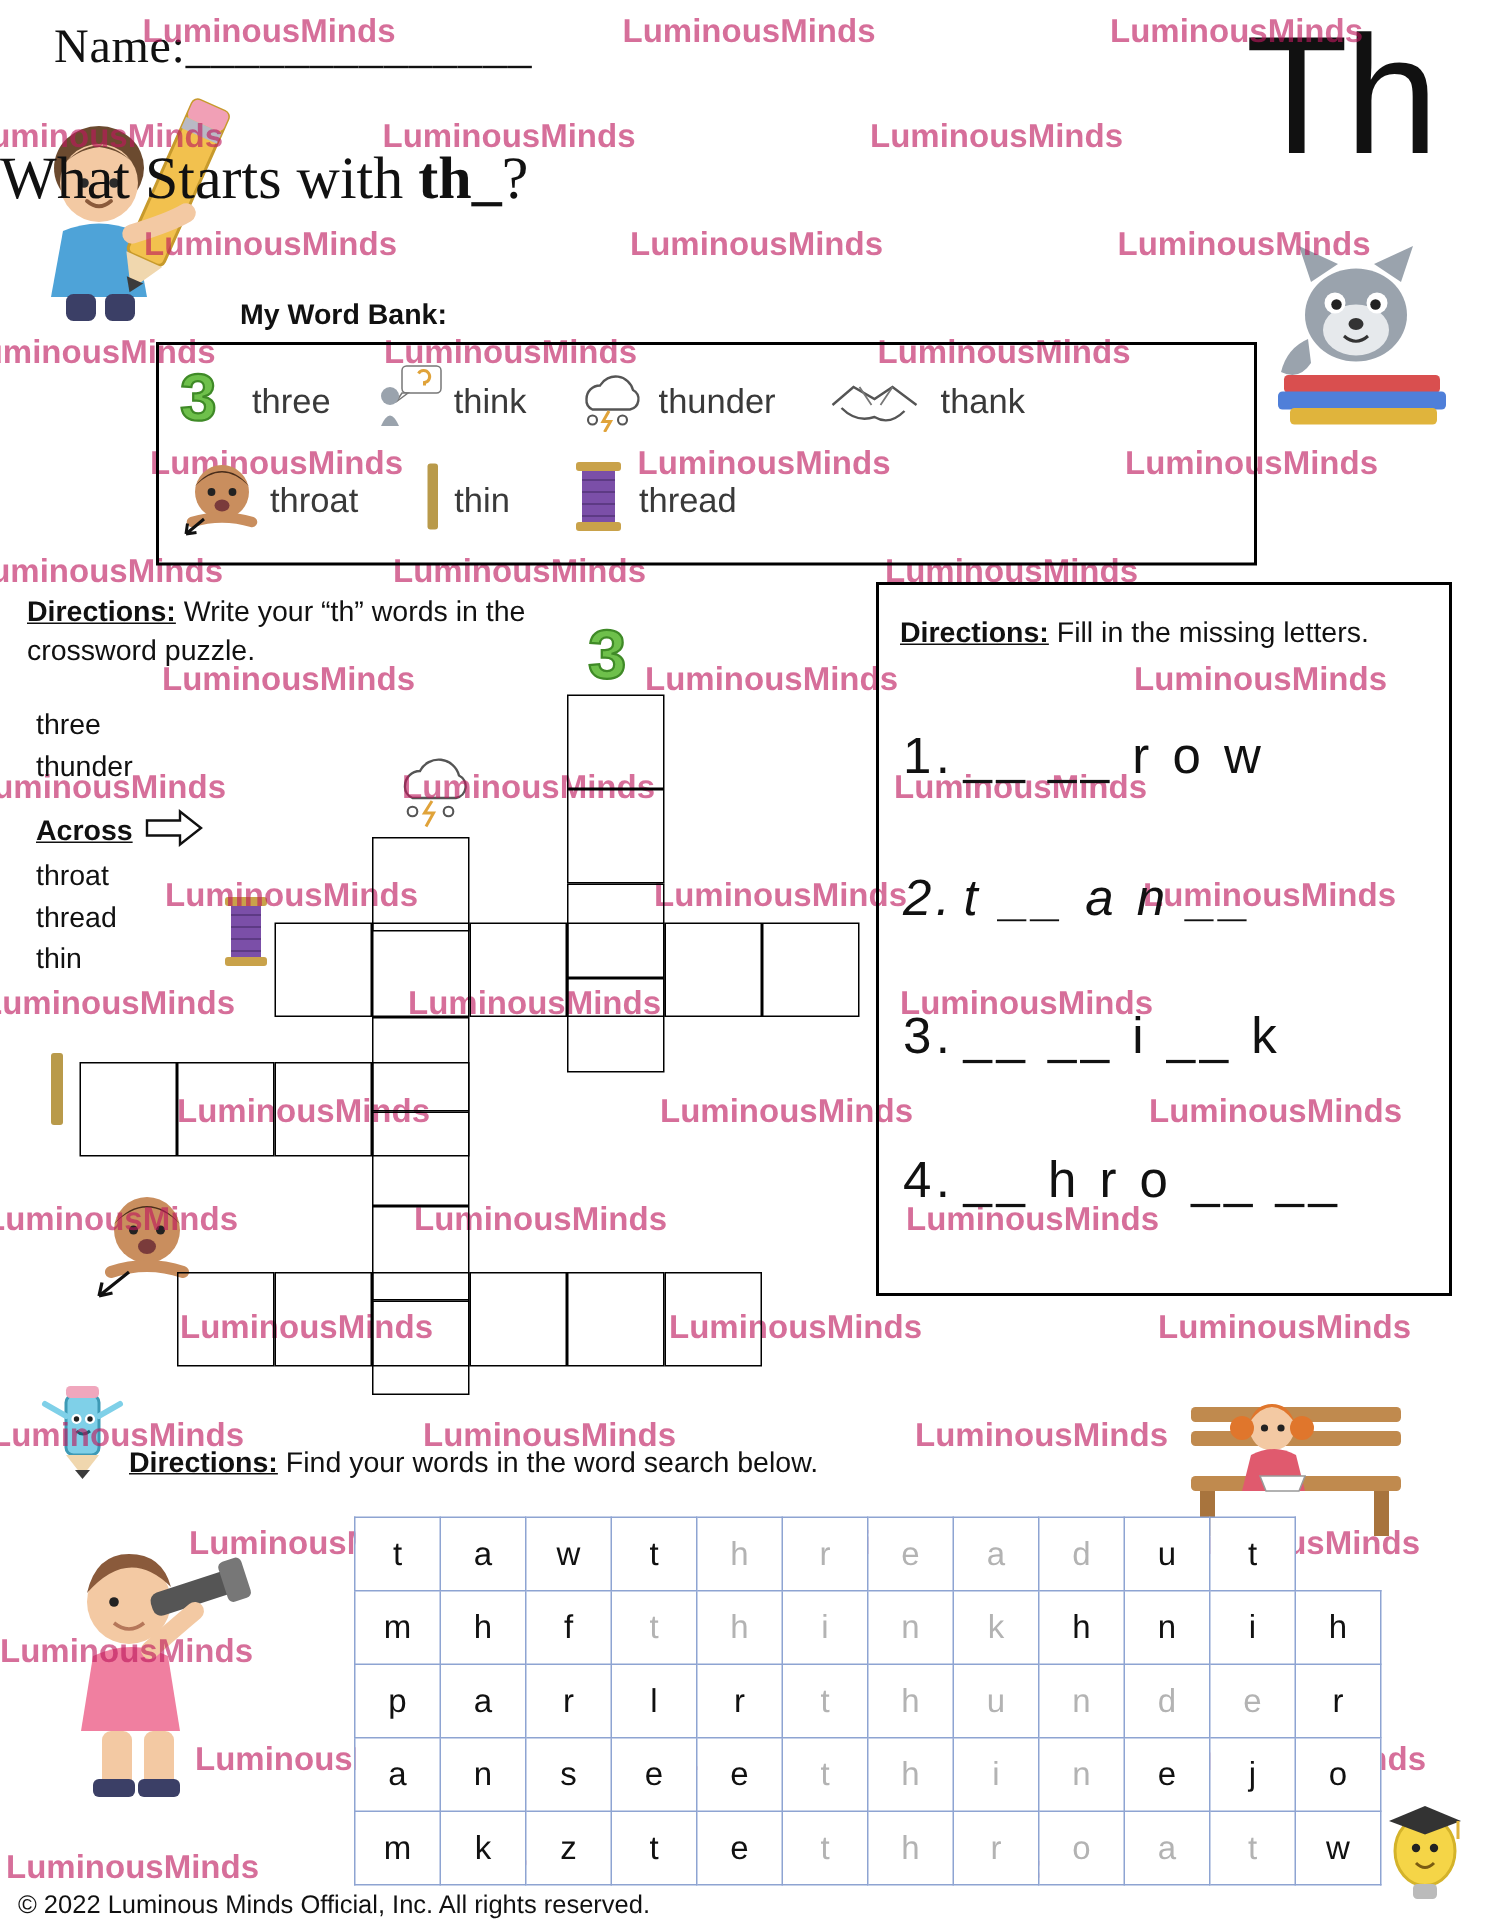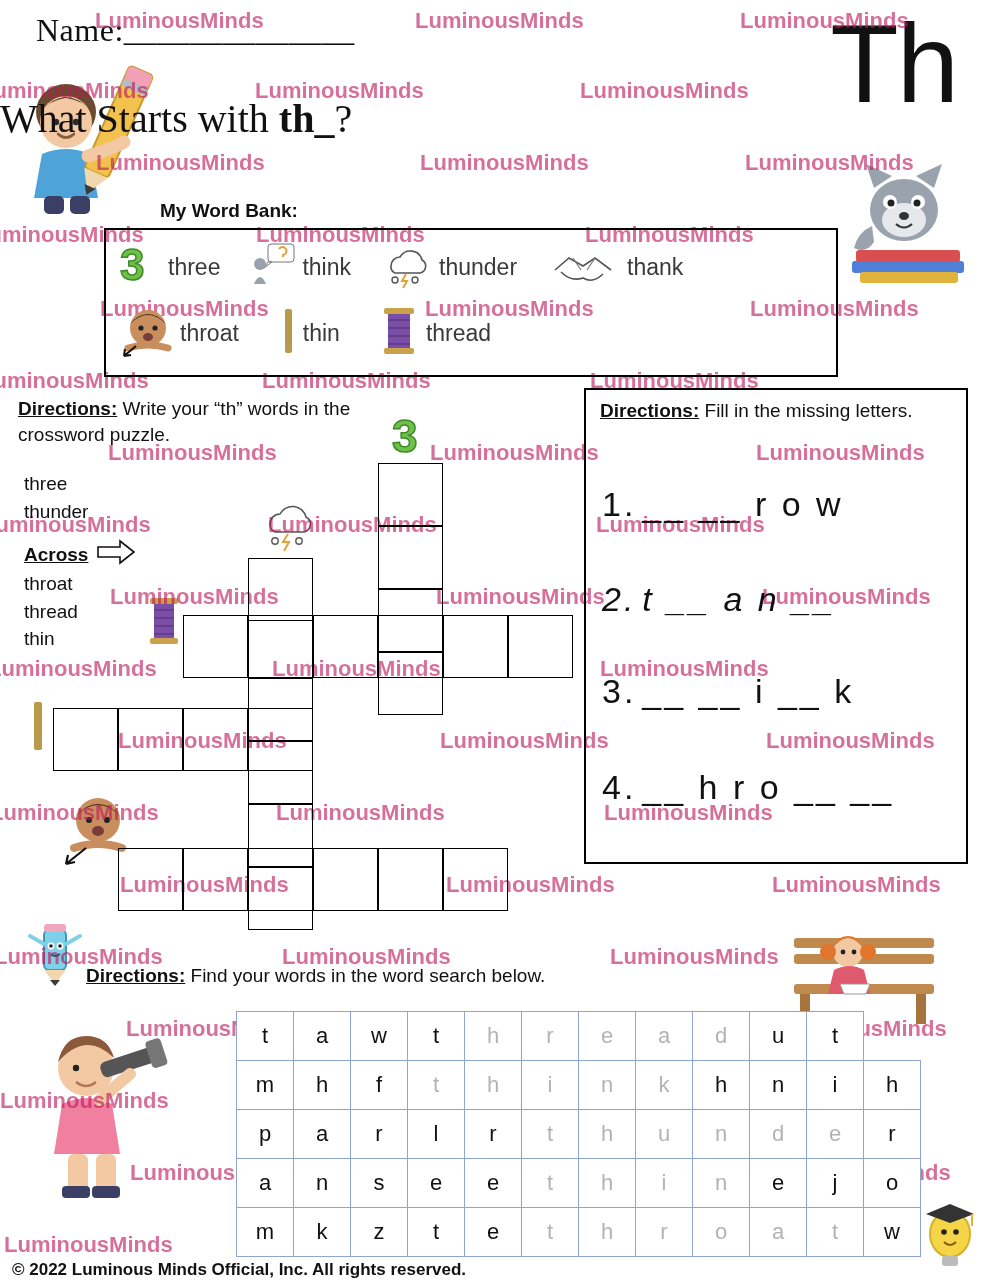--- a/index.html
+++ b/index.html
@@ -180,21 +180,21 @@
     color: #111;
     background: #fff;
   }
   .ws td.hl { color: #b3b3b3; }
 
   
   .footer {
     position: absolute;
     left: 12px; bottom: 8px;
     font-size: 17px;
-    font-weight: 700;
+    font-weight: 400;
     z-index: 6;
   }
 
   
   .art { position: absolute; z-index: 4; }
   .art svg { display: block; }
 </style>
 </head>
 <body>
 
@@ -485,21 +485,21 @@
 
   <div class="cell" style="left:88px;  top:393px;"></div>
   <div class="cell" style="left:153px; top:393px;"></div>
   <div class="cell" style="left:218px; top:393px;"></div>
   <div class="cell" style="left:283px; top:393px;"></div>
   <div class="cell" style="left:348px; top:393px;"></div>
   <div class="cell" style="left:413px; top:393px;"></div>
 </div>
 
 <div class="fillbox">
-  <div class="dir" style="left:14px; top:10px; width:350px; position:absolute;">
+  <div class="dir" style="left:14px; top:22px; width:350px; position:absolute;">
     <span class="ul">Directions:</span>
     <span>Fill in the missing letters.</span>
   </div>
 
   <div class="fill-item" style="top:95px;">
     <span class="n">1.</span><span>__ __ r o w</span>
   </div>
   <div class="fill-item" style="top:190px;font-style:italic;">
     <span class="n">2.</span><span>t __  a n __</span>
   </div>

